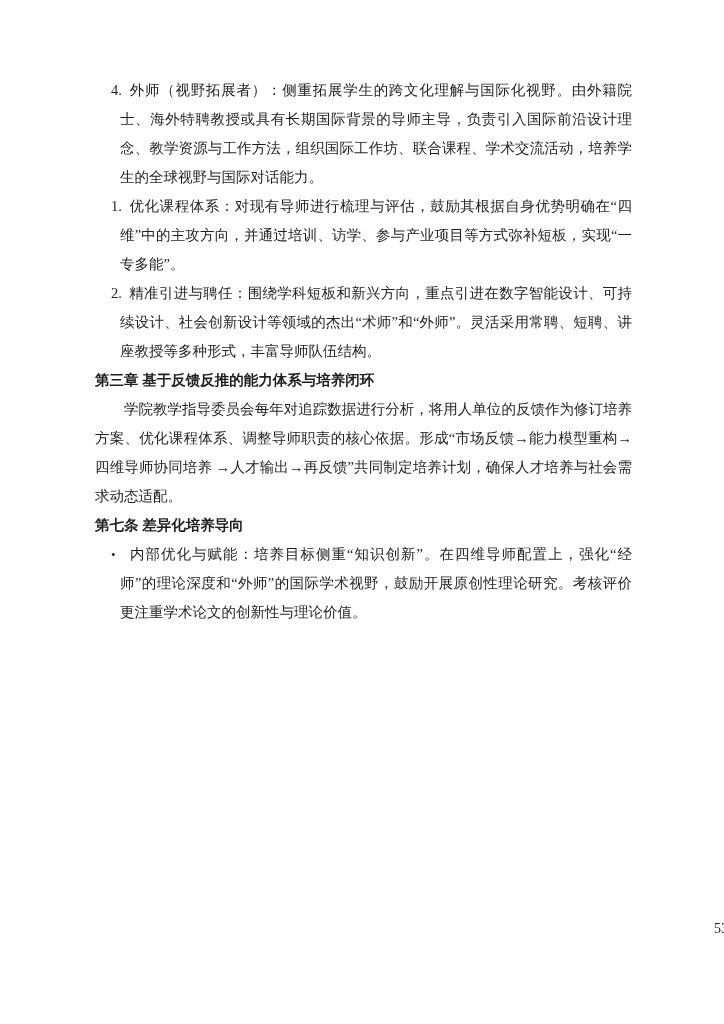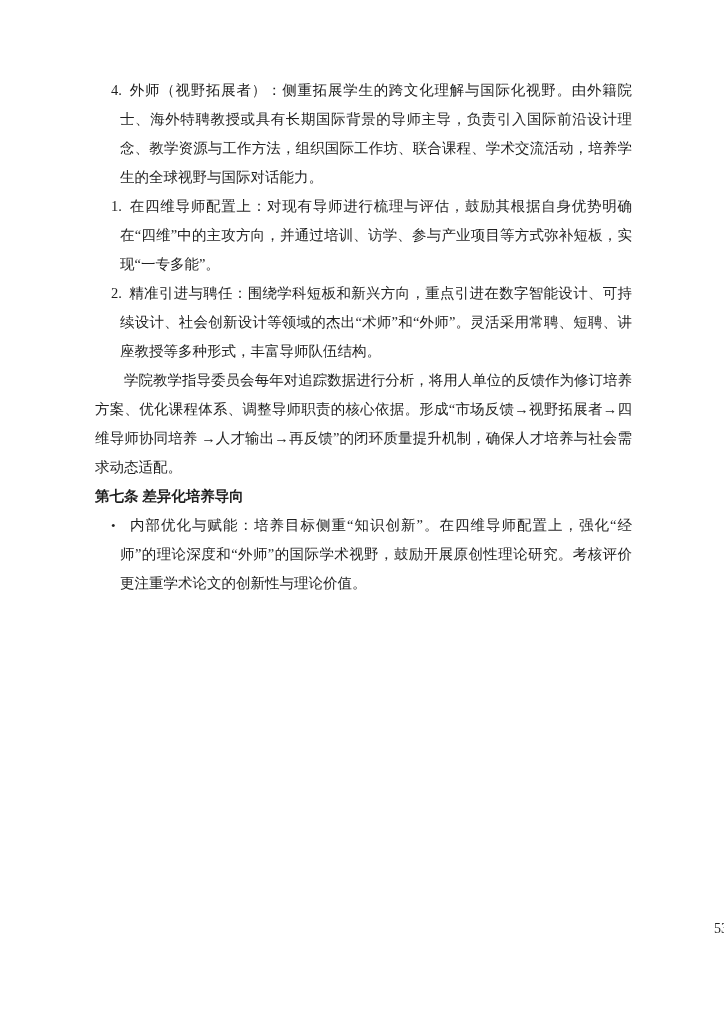--- a/index.html
+++ b/index.html
@@ -40,30 +40,31 @@
 </style>
 </head>
 <body>
 
 <div class="page">
   <div class="content">
 
     <div class="item numbered"><span class="marker">4.</span><span class="lead">外师（视野拓展者）：</span><span>侧重拓展学生的跨文化理解与国际化视野。由外籍院士、海外特聘教授或具有长期国际背景的导师主导，负责引入国际前沿设计理念、教学资源与工作方法，组织国际工作坊、联合课程、学术交流活动，培养学生的全球视野与国际对话能力。</span></div>
 
 
-    <div class="item numbered"><span class="marker">1.</span><span class="lead">在四维导师配置上：</span><span>对现有导师进行梳理与评估，鼓励其根据自身优势明确在“四维”中的主攻方向，并通过培训、访学、参与产业项目等方式弥补短板，实现“一专多能”。</span></div>
+    <div class="item numbered"><span class="marker">1.</span><span class="lead">优化课程体系：</span><span>对现有导师进行梳理与评估，鼓励其根据自身优势明确在“四维”中的主攻方向，并通过培训、访学、参与产业项目等方式弥补短板，实现“一专多能”。</span></div>
 
     <div class="item numbered"><span class="marker">2.</span><span class="lead">精准引进与聘任：</span><span>围绕学科短板和新兴方向，重点引进在数字智能设计、可持续设计、社会创新设计等领域的杰出“术师”和“外师”。灵活采用常聘、短聘、讲座教授等多种形式，丰富导师队伍结构。</span></div>
 
 
+    <div class="heading">第三章 基于反馈反推的能力体系与培养闭环</div>
 
 
 
 
-    <div class="para">学院教学指导委员会每年对追踪数据进行分析，将用人单位的反馈作为修订培养方案、优化课程体系、调整导师职责的核心依据。形成“市场反馈→视野拓展者→四维导师协同培养 →人才输出→再反馈”的闭环质量提升机制，确保人才培养与社会需求动态适配。</div>
+    <div class="para">学院教学指导委员会每年对追踪数据进行分析，将用人单位的反馈作为修订培养方案、优化课程体系、调整导师职责的核心依据。形成“市场反馈→能力模型重构→四维导师协同培养 →人才输出→再反馈”共同制定培养计划，确保人才培养与社会需求动态适配。</div>
 
 
     <div class="heading">第七条 差异化培养导向</div>
 
     <div class="item bullet"><span class="marker">•</span><span class="lead">内部优化与赋能：</span><span>培养目标侧重“知识创新”。在四维导师配置上，强化“经师”的理论深度和“外师”的国际学术视野，鼓励开展原创性理论研究。考核评价更注重学术论文的创新性与理论价值。</span></div>
 
   </div>
 
   <div class="page-num">53</div>
 </div>

